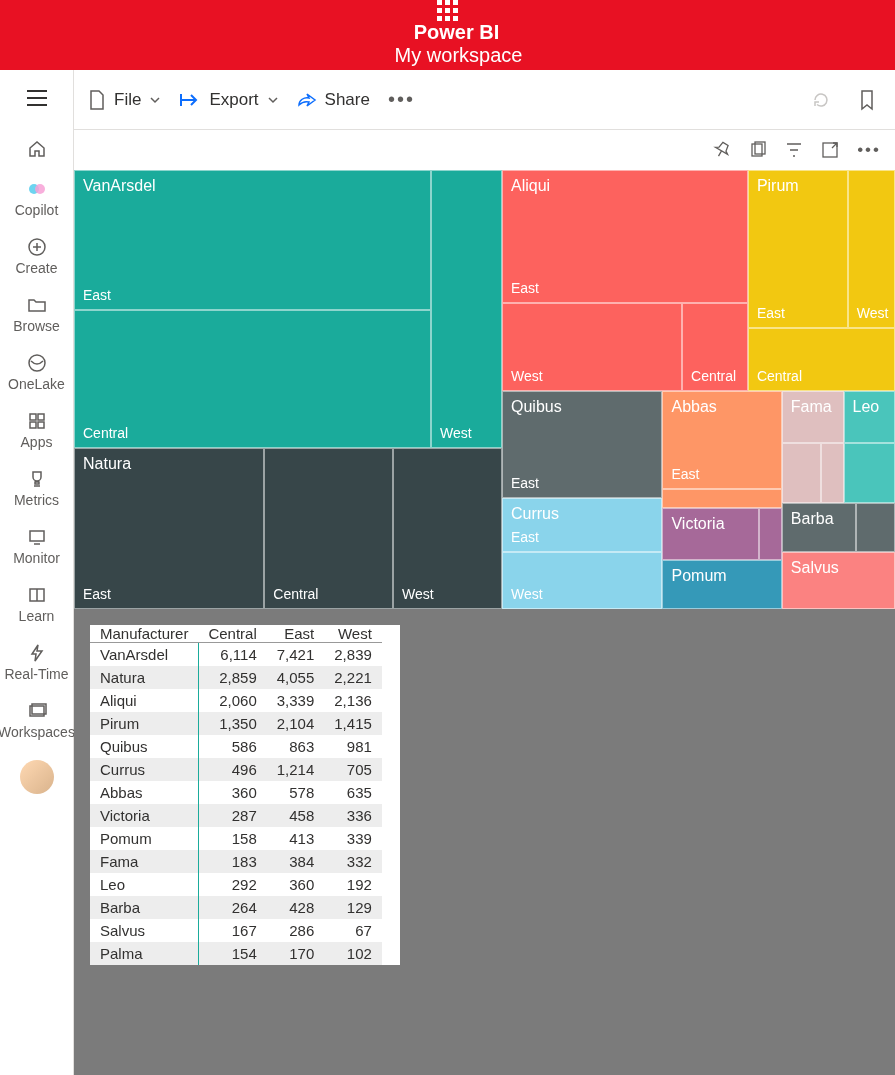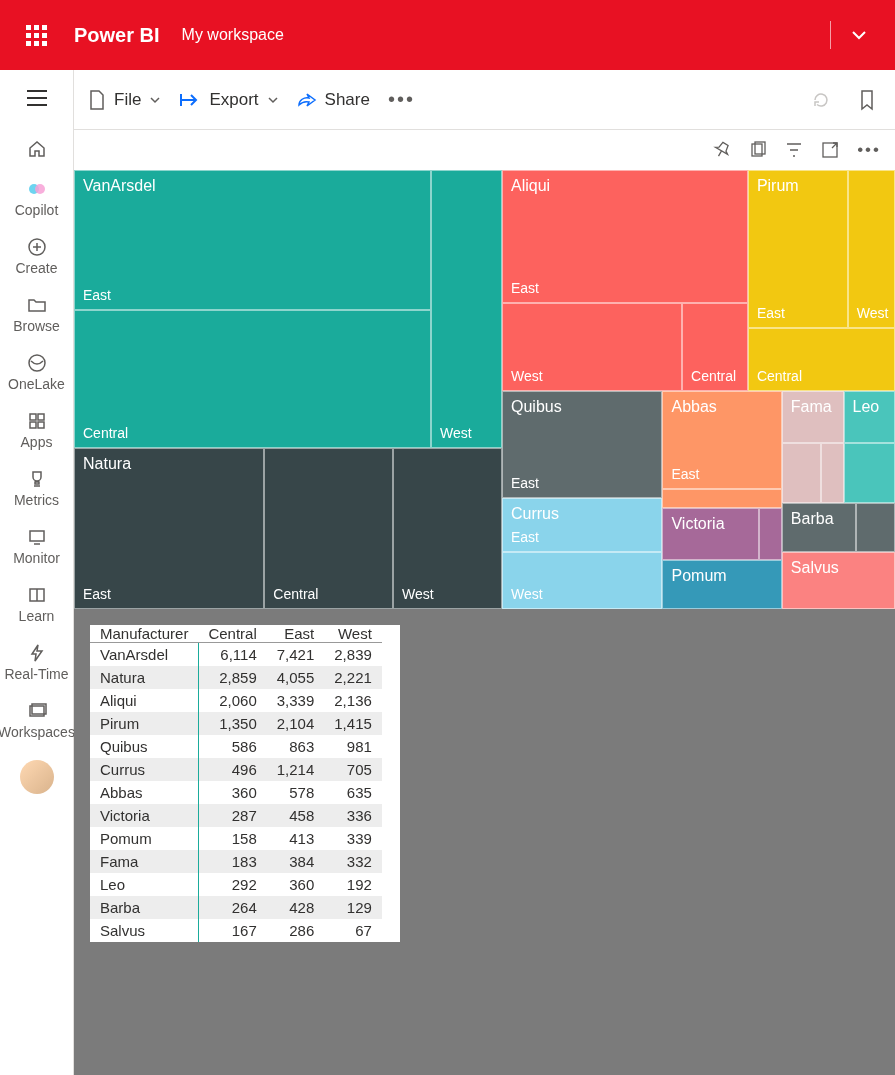--- a/index.html
+++ b/index.html
@@ -1,24 +1,24 @@
 <!DOCTYPE html>
 <html><head>
 <meta charset="utf-8">
 <style>
 * { box-sizing: border-box; margin: 0; padding: 0; }
 body { font-family: "Segoe UI", -apple-system, sans-serif; font-size: 14px; color: #323130; width: 895px; height: 1075px; overflow: hidden; background: #fff; }
 
 
-.top-header { background: #e81123; height: 70px; display: flex; align-items: center; color: #fff; padding: 0 16px; }
+.top-header { background: #e81123; height: 70px; display: flex; align-items: center; color: #fff; padding: 0 16px; flex-direction: column; }
 .waffle { width: 40px; height: 40px; display: flex; align-items: center; justify-content: center; cursor: pointer; }
 .waffle-grid { display: grid; grid-template-columns: repeat(3, 5px); grid-template-rows: repeat(3, 5px); gap: 3px; }
 .waffle-dot { width: 5px; height: 5px; background: #fff; }
 .brand { font-size: 20px; font-weight: 600; margin-left: 18px; }
-.workspace { font-size: 16px; margin-left: 22px; font-weight: 400; }
+.workspace { font-size: 20px; margin-left: 22px; font-weight: 400; }
 .report-title { font-size: 20px; margin-left: auto; margin-right: 12px; }
 .header-divider { width: 1px; height: 28px; background: rgba(255,255,255,0.6); margin: 0 8px; }
 .chev-down { margin: 0 12px; cursor: pointer; }
 
 
 .main { display: flex; height: calc(100% - 70px); }
 
 
 .left-rail { width: 74px; border-right: 1px solid #e1dfdd; display: flex; flex-direction: column; align-items: center; padding-top: 8px; background: #fff; }
 .hamburger { width: 40px; height: 40px; display: flex; align-items: center; justify-content: center; cursor: pointer; margin-bottom: 12px; }
@@ -444,19 +444,25 @@
                 <td>264</td>
                 <td>428</td>
                 <td>129</td>
               </tr>
               <tr>
                 <td>Salvus</td>
                 <td>167</td>
                 <td>286</td>
                 <td>67</td>
               </tr>
+              <tr>
+                <td>Palma</td>
+                <td>154</td>
+                <td>170</td>
+                <td>102</td>
+              </tr>
             </tbody>
         </table>
       </div>
     </div>
 
   </div>
 </div>
 
 </body></html>

